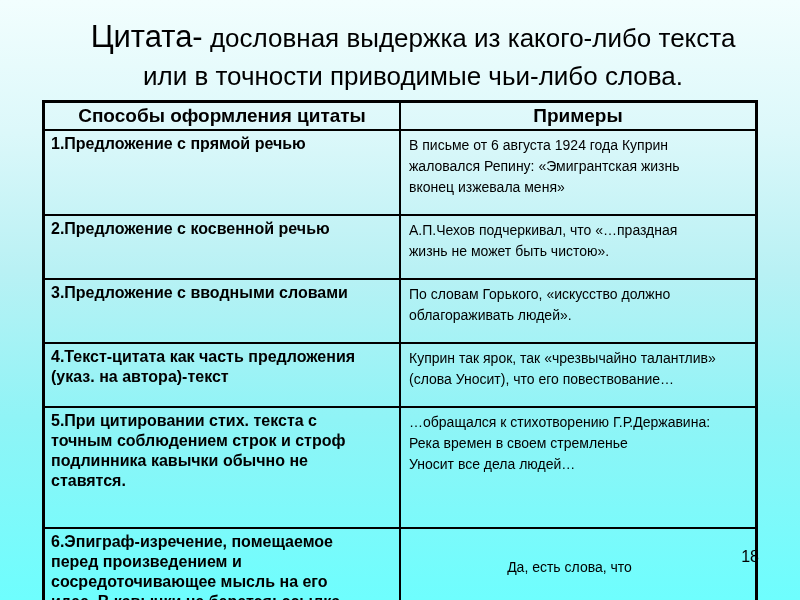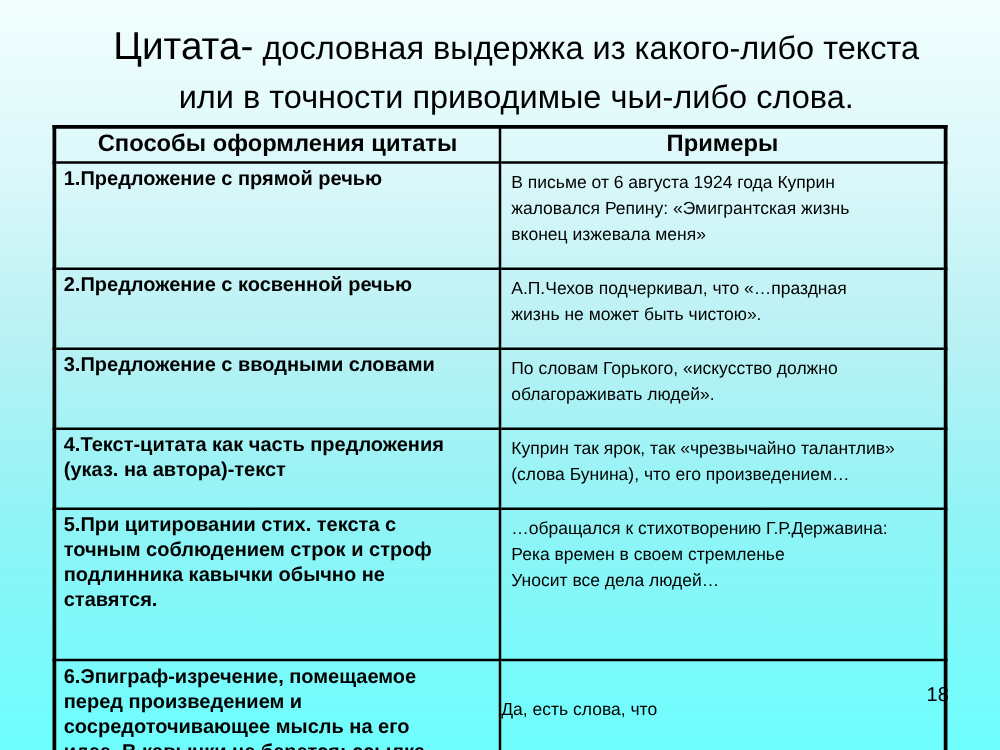--- a/index.html
+++ b/index.html
@@ -65,21 +65,21 @@
     white-space: pre-line;
   }
   tr.r1 { height: 72px; }
   tr.r2 { height: 45px; }
   tr.r3 { height: 45px; }
   tr.r4 { height: 63px; margin-top: 40px; }
   tr.r5 { height: 121px; margin-left: 42px; }
   tr.r6 { height: 125px; }
 
   td.epigraph { padding: 5px 0 0 0; font-size: 14px; line-height: 22px; }
-  .ep1 { text-align: left; padding-right: 17px; }
+  .ep1 { text-align: center; padding-right: 17px; }
   .ep2 { text-align: left;  padding-left: 69px; }
   .ep3 { text-align: left;  padding-left: 190px; }
 
   .pagenum {
     position: absolute;
     top: 548px;
     right: 41px;
     font-size: 16px;
     text-align: right;
   }
@@ -117,21 +117,21 @@
     </tr>
     <tr class="r3">
       <td class="method">3.Предложение с вводными словами</td>
       <td class="example">По словам Горького, «искусство должно
 облагораживать людей».</td>
     </tr>
     <tr class="r4">
       <td class="method">4.Текст-цитата как часть предложения
 (указ. на автора)-текст</td>
       <td class="example">Куприн так ярок, так «чрезвычайно талантлив»
-(слова Бунина), что его произведением…</td>
+(слова Уносит), что его повествование…</td>
     </tr>
     <tr class="r5">
       <td class="method">5.При цитировании стих. текста с
 точным соблюдением строк и строф
 подлинника кавычки обычно не
 ставятся.</td>
       <td class="example">…обращался к стихотворению Г.Р.Державина:
 Река времен в своем стремленье
 Уносит все дела людей…</td>
     </tr>

